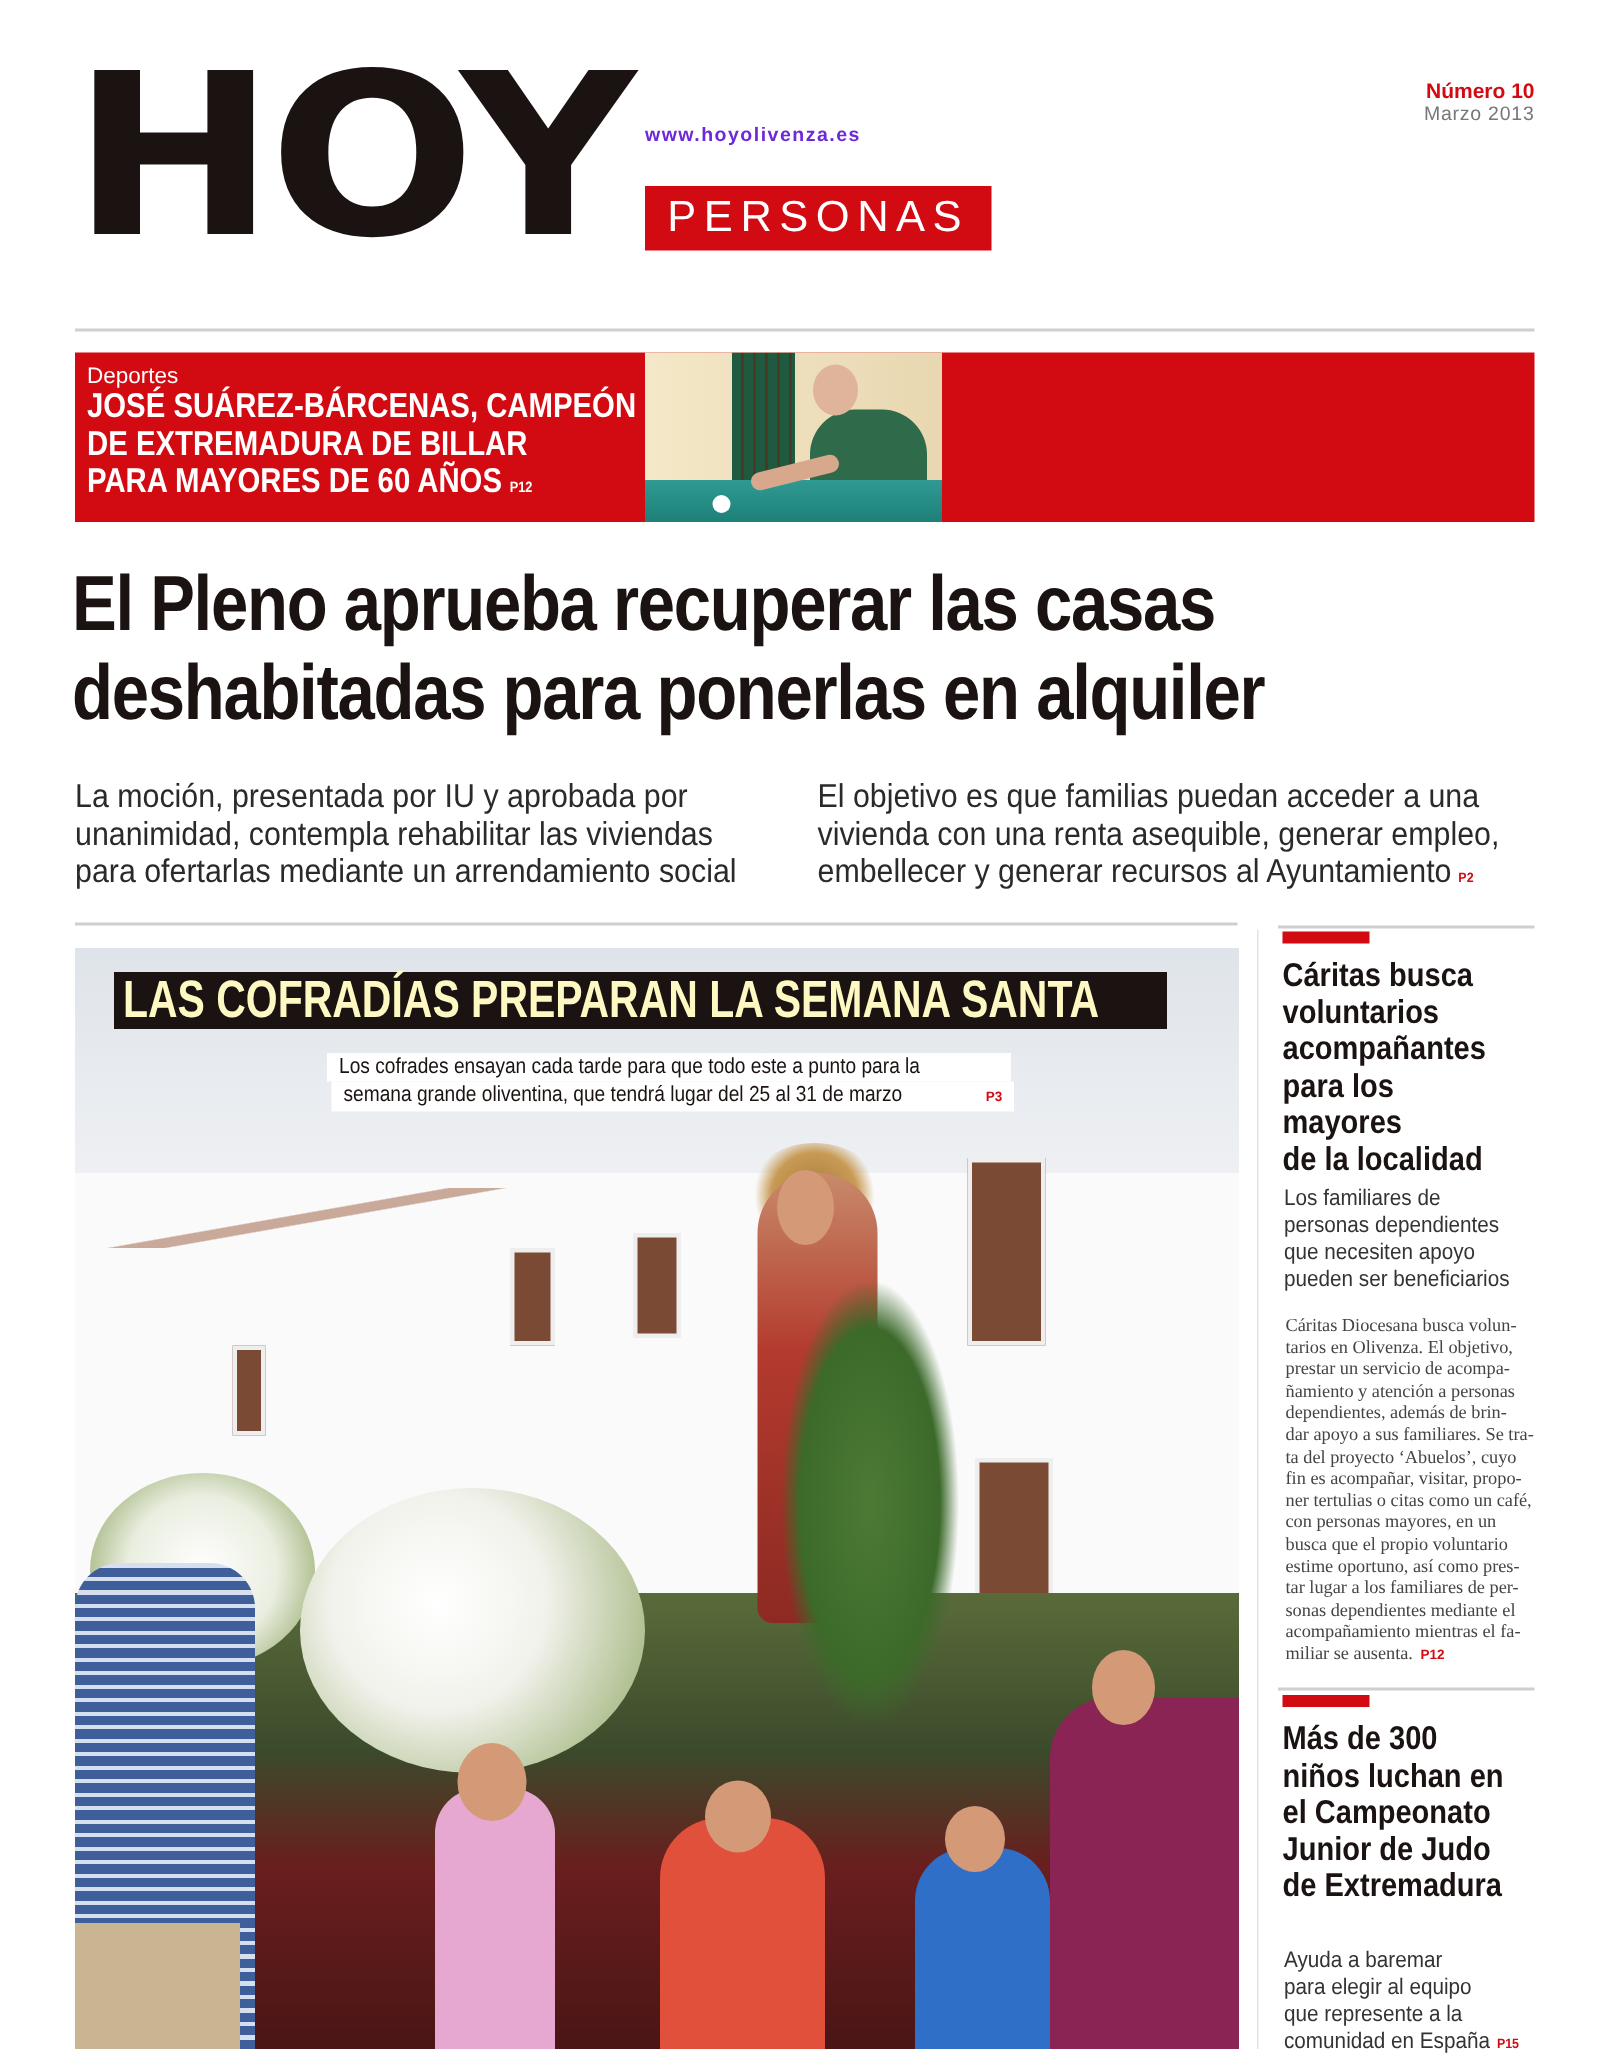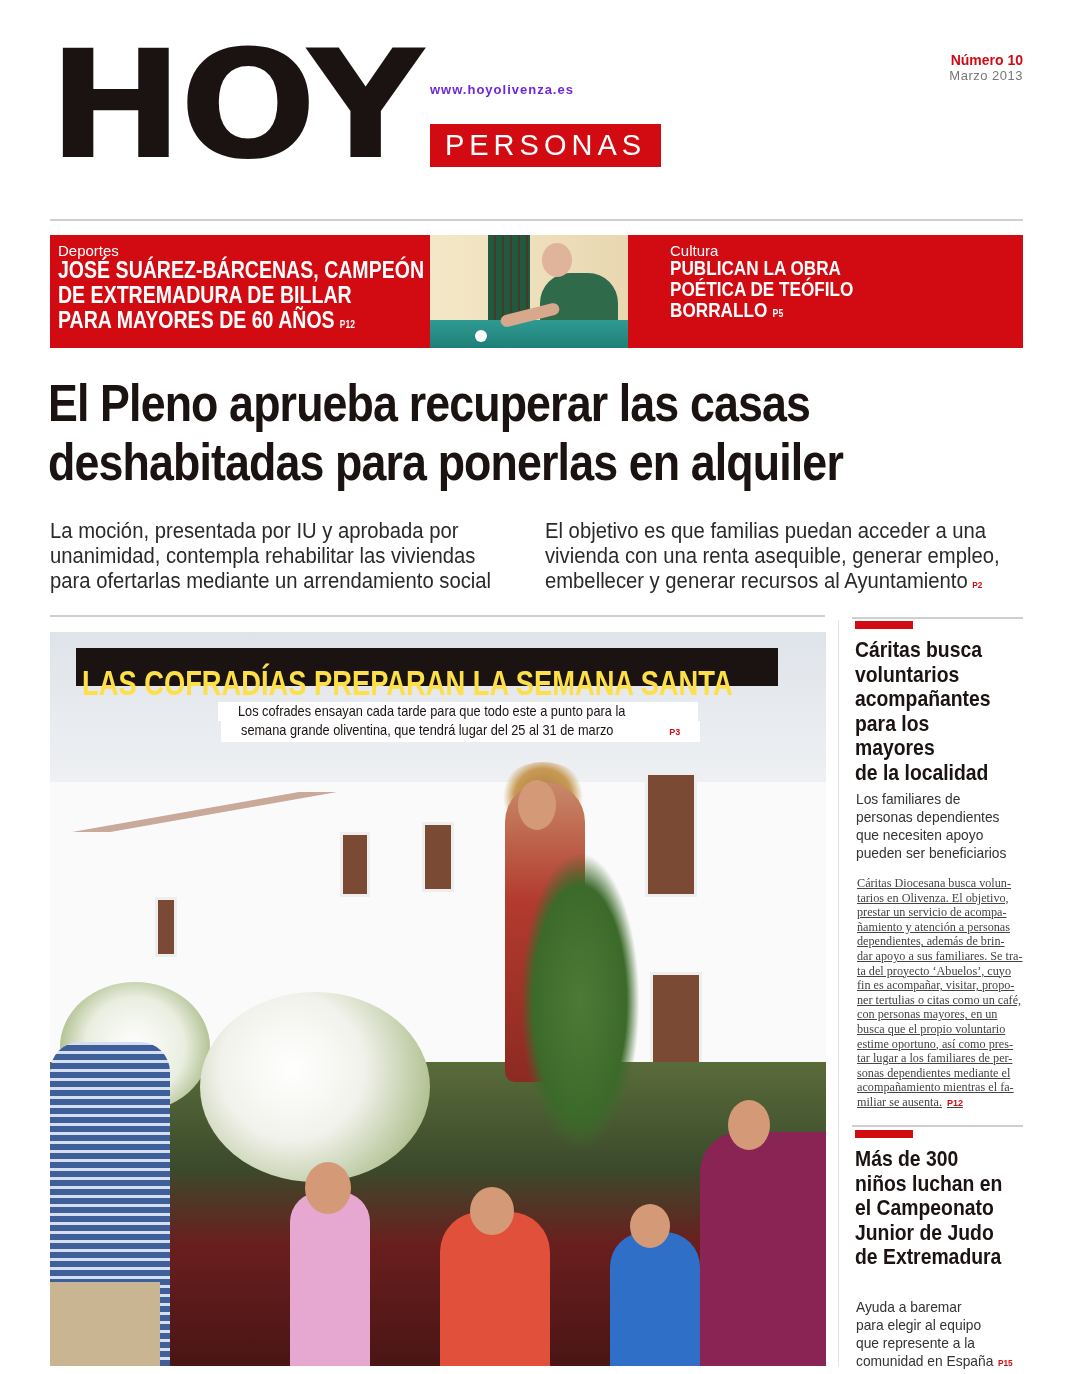--- a/index.html
+++ b/index.html
@@ -56,34 +56,34 @@
     .ph-statue { position: absolute; left: 455px; top: 150px; width: 80px; height: 300px; border-radius: 40px 40px 10px 10px; background: linear-gradient(180deg, #c88a6a 0%, #b33a2e 40%, #8c2a22 100%); }
     .ph-halo { position: absolute; left: 448px; top: 130px; width: 90px; height: 70px; border-radius: 50%; background: radial-gradient(circle, #a47a3a 0%, #c89a55 50%, transparent 70%); }
     .ph-man-left { position: absolute; left: 0; top: 410px; width: 120px; height: 324px; background: repeating-linear-gradient(0deg, #3e5f9a 0 6px, #d6dff0 6px 9px), #3e5f9a; border-radius: 30px 30px 0 0; }
     .ph-pants { position: absolute; left: 0; top: 650px; width: 110px; height: 84px; background: #c9b592; }
     .ph-kid1 { position: absolute; left: 240px; top: 560px; width: 80px; height: 174px; background: #e6a8d0; border-radius: 30px 30px 0 0; }
     .ph-kid2 { position: absolute; left: 390px; top: 580px; width: 110px; height: 154px; background: #e0503a; border-radius: 40px 40px 0 0; }
     .ph-kid3 { position: absolute; left: 560px; top: 600px; width: 90px; height: 134px; background: #2f6fc7; border-radius: 35px 35px 0 0; }
     .ph-man-right { position: absolute; left: 650px; top: 500px; width: 126px; height: 234px; background: #8a2454; border-radius: 40px 0 0 0; }
     .ph-head { position: absolute; border-radius: 50%; background: #d49a78; }
 
-    .feature-title { left: 76px; top: 648px; background: #1a1311; color: #fde047; height: 38px; padding: 16px 6px; font-size: 35px; line-height: 38px; font-weight: bold; white-space: nowrap; }
+    .feature-title { left: 76px; top: 648px; background: #1a1311; color: #fef9c3; height: 38px; padding: 0 6px; font-size: 35px; line-height: 38px; font-weight: bold; white-space: nowrap; }
     .feature-title span { display: inline-block; transform: scaleX(0.78); transform-origin: left center; }
     .feature-title-wrap { left: 76px; top: 648px; width: 702px; height: 38px; background: #1a1311; }
-    .feature-sub { background: #fff; color: #1a1311; font-size: 14.5px; line-height: 19px; padding: 0 20px; white-space: nowrap; }
+    .feature-sub { background: #fff; color: #1a1311; font-size: 14.5px; line-height: 19px; padding: 0 8px; white-space: nowrap; }
     .fs1 { left: 218px; top: 702px; }
     .fs2 { left: 221px; top: 721px; text-align: center; }
     .feature-sub span.txt { display: inline-block; transform: scaleX(0.88); transform-origin: left center; }
 
     
     .col-rule { left: 852px; width: 171px; height: 2px; background: #cfcfcf; }
     .red-tab { left: 855px; width: 58px; height: 8px; background: #d20a11; }
     .side-head { left: 855px; width: 175px; font-size: 22px; line-height: 24.5px; font-weight: bold; color: #1a1311; transform: scaleX(0.88); transform-origin: left top; white-space: nowrap; }
     .side-deck { left: 856px; font-size: 15px; line-height: 18px; color: #333; transform: scaleX(0.92); transform-origin: left top; white-space: nowrap; }
-    .side-body { left: 857px; top: 876px; width: 168px; font-family: "Liberation Serif", serif; font-size: 12.2px; line-height: 14.6px; color: #444; white-space: nowrap; text-decoration: underline; }
+    .side-body { left: 857px; top: 876px; width: 168px; font-family: "Liberation Serif", serif; font-size: 12.2px; line-height: 14.6px; color: #444; white-space: nowrap; }
     .side-body .pg-red { font-family: "Liberation Sans", sans-serif; font-size: 9px; }
     .v-divider { left: 838px; top: 620px; width: 1px; height: 746px; background: #e3e3e3; }
   </style>
 </head>
 <body>
 
 <div class="abs logo"><span>HOY</span></div>
 <div class="abs website">www.hoyolivenza.es</div>
 <div class="abs edition-box">PERSONAS</div>
 <div class="abs issue-num">Número 10</div>
@@ -101,26 +101,20 @@
 
   <div class="abs photo-billiard">
     <div class="pb-panel"></div>
     <div class="pb-body"></div>
     <div class="pb-head"></div>
     <div class="pb-table"></div>
     <div class="pb-arm"></div>
     <div class="pb-ball"></div>
   </div>
 
-  <div class="teaser t2">
-    <div class="cat">Cultura</div>
-    <div class="head">PUBLICAN LA OBRA</div>
-    <div class="head">POÉTICA DE TEÓFILO</div>
-    <div class="head"><span>BORRALLO</span><span class="pg">P5</span></div>
-  </div>
 
 </div>
 
 <div class="abs main-head">
   <div>El Pleno aprueba recuperar las casas</div>
   <div>deshabitadas para ponerlas en alquiler</div>
 </div>
 
 <div class="abs deck deck-l">
   <div>La moción, presentada por IU y aprobada por</div>

